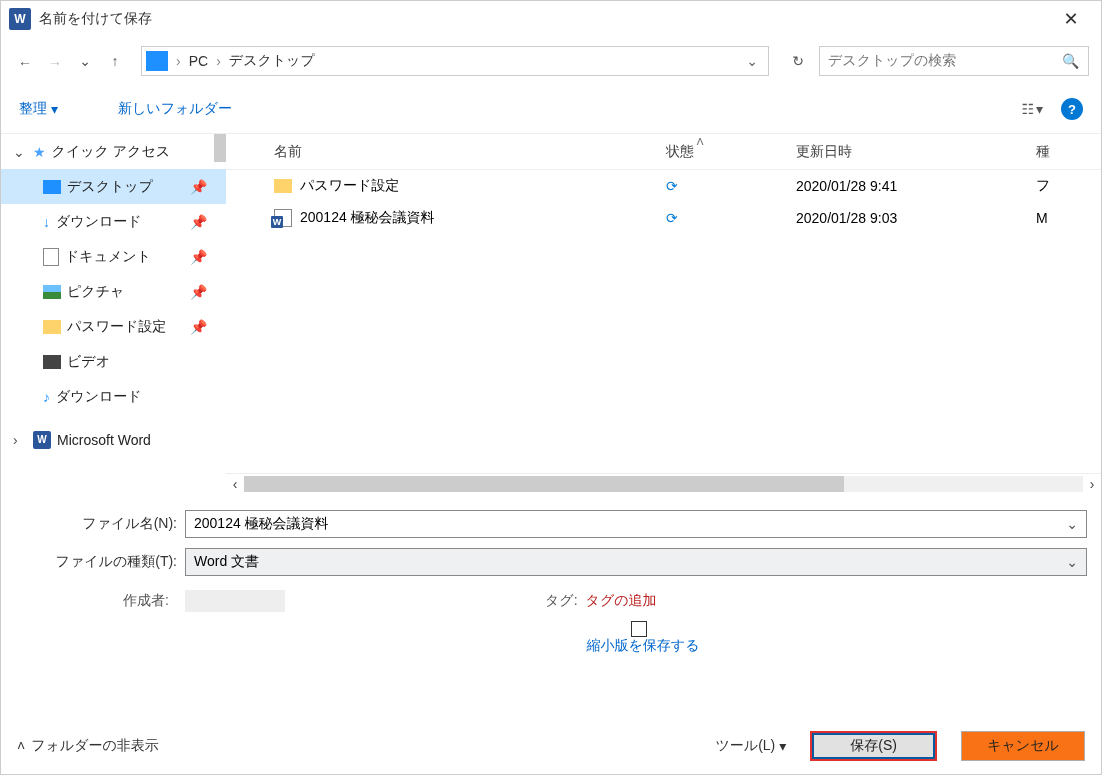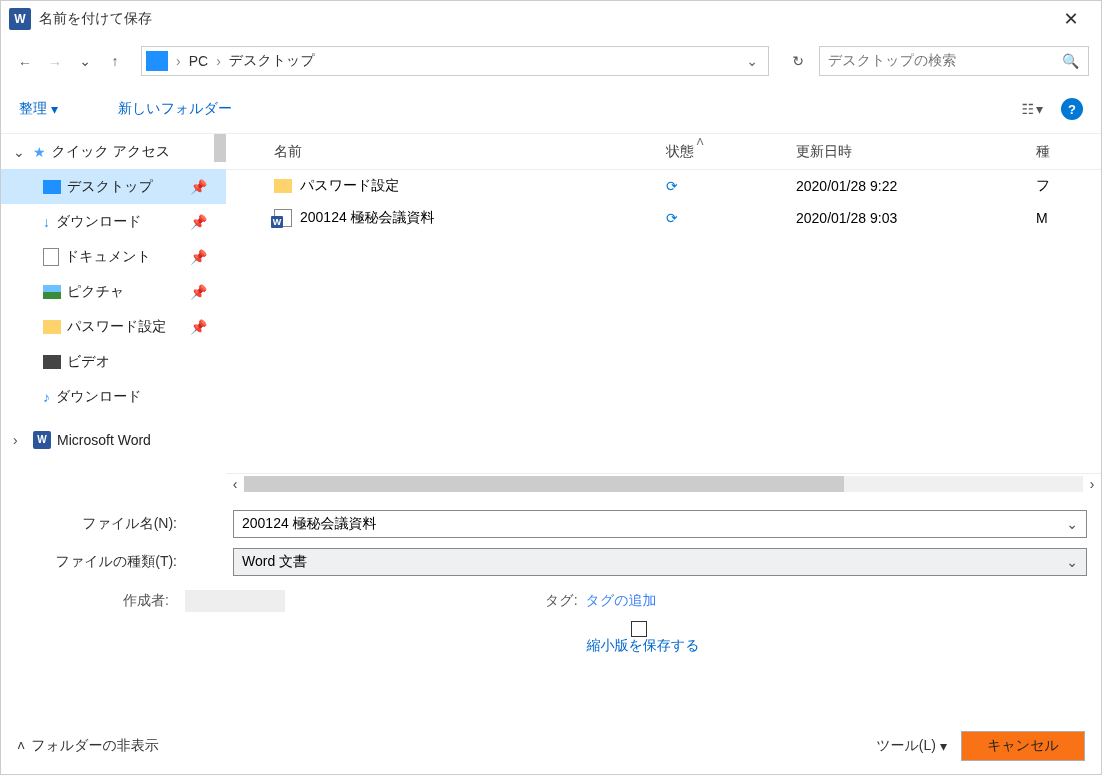--- a/index.html
+++ b/index.html
@@ -64,38 +64,38 @@
 .word-doc-icon{width:18px;height:18px;background:#fff;border:1px solid #888;position:relative;display:inline-block;}
 .word-doc-icon::after{content:"W";position:absolute;left:-4px;bottom:-2px;width:12px;height:12px;background:#2b579a;color:#fff;font-size:9px;font-weight:bold;display:flex;align-items:center;justify-content:center;border-radius:1px;}
 
 .hscroll{height:20px;display:flex;align-items:center;border-top:1px solid #eee;}
 .hscroll .arrow{width:18px;text-align:center;color:#444;}
 .hscroll .track{flex:1;height:16px;background:#f0f0f0;position:relative;}
 .hscroll .thumb{position:absolute;left:0;top:0;width:600px;height:16px;background:#ccc;}
 
 
 .form-area{padding:12px 14px;}
-.form-row{display:flex;align-items:center;height:38px;gap:48px;}
+.form-row{display:flex;align-items:center;height:38px;}
 .form-label{width:170px;text-align:right;padding-right:8px;color:#333;}
 .combo{flex:1;height:28px;border:1px solid #888;display:flex;align-items:center;padding:0 8px;background:#fff;}
 .combo.grey{background:#eef0f2;}
 .combo .dd{margin-left:auto;color:#555;}
 .meta-row{display:flex;align-items:center;height:40px;padding-left:0;}
 .meta-label{width:170px;text-align:right;padding-right:16px;color:#555;}
 .author-box{width:100px;height:22px;background:#eee;}
 .tag-label{margin-left:260px;color:#555;margin-right:8px;}
-.tag-link{color:#3b82f6;}
+.tag-link{color:#b91c1c;}
 .thumb-row{display:flex;align-items:center;padding-left:184px;height:50px;flex-direction:column;}
 .checkbox{width:16px;height:16px;border:1px solid #333;margin-right:8px;}
 .thumb-label{color:#0066cc;}
 
 
 .footer{position:absolute;left:0;right:0;bottom:0;height:56px;display:flex;align-items:center;padding:0 16px;}
 .hide-folders{display:flex;align-items:center;gap:6px;color:#333;}
-.footer-right{margin-left:auto;display:flex;align-items:center;gap:14px;}
+.footer-right{margin-left:auto;display:flex;align-items:center;gap:24px;}
 .tools{display:flex;align-items:center;gap:4px;color:#333;}
 .btn{height:30px;min-width:124px;border:1px solid #adadad;background:#f97316;display:inline-flex;align-items:center;justify-content:center;color:#222;}
 .btn.save{border:2px solid #e03030;background:#e1e1e1;position:relative;}
 .btn.save .inner{border:2px solid #0a5aa0;padding:2px 36px;background:#e1e1e1;}
 </style>
 </head>
 <body>
 
 <div class="titlebar">
   <span class="word-icon">W</span>
@@ -194,21 +194,21 @@
       <span class="col-state">状態</span>
       <span class="col-date">更新日時</span>
       <span class="col-type">種</span>
     </div>
     <div class="row">
       <span class="col-name">
           <span class="folder-icon"></span>
           <span>パスワード設定</span>
         </span>
       <span class="col-state"><span class="sync-icon">⟳</span></span>
-      <span class="col-date">2020/01/28 9:22</span>
+      <span class="col-date">2020/01/28 9:41</span>
       <span class="col-type">フ</span>
     </div>
     <div class="row">
       <span class="col-name">
           <span class="word-doc-icon"></span>
           <span>200124 極秘会議資料</span>
         </span>
       <span class="col-state"><span class="sync-icon">⟳</span></span>
       <span class="col-date">2020/01/28 9:03</span>
       <span class="col-type">M</span>
@@ -254,15 +254,18 @@
 <div class="footer">
   <div class="hide-folders">
     <span>˄</span>
     <span>フォルダーの非表示</span>
   </div>
   <div class="footer-right">
     <div class="tools">
       <span>ツール(L)</span>
       <span>▾</span>
     </div>
+    <div class="btn save">
+      <span class="inner">保存(S)</span>
+    </div>
     <div class="btn">キャンセル</div>
   </div>
 </div>
 
 </body></html>

